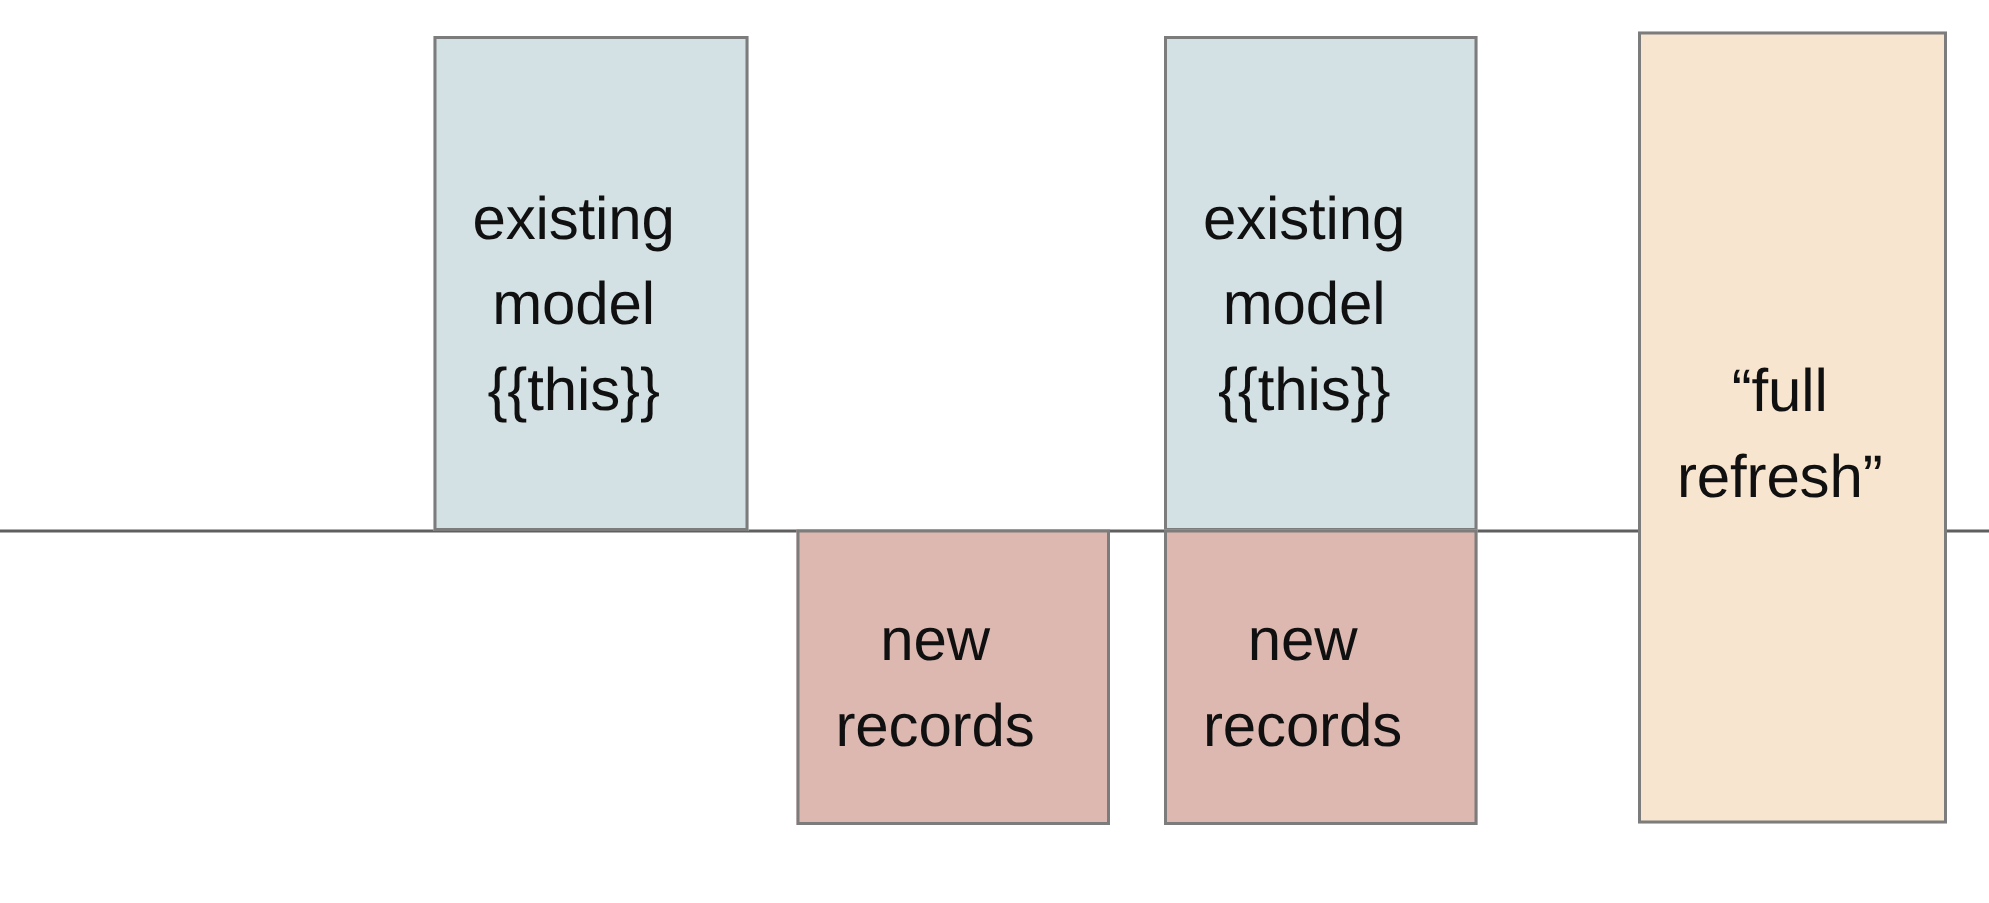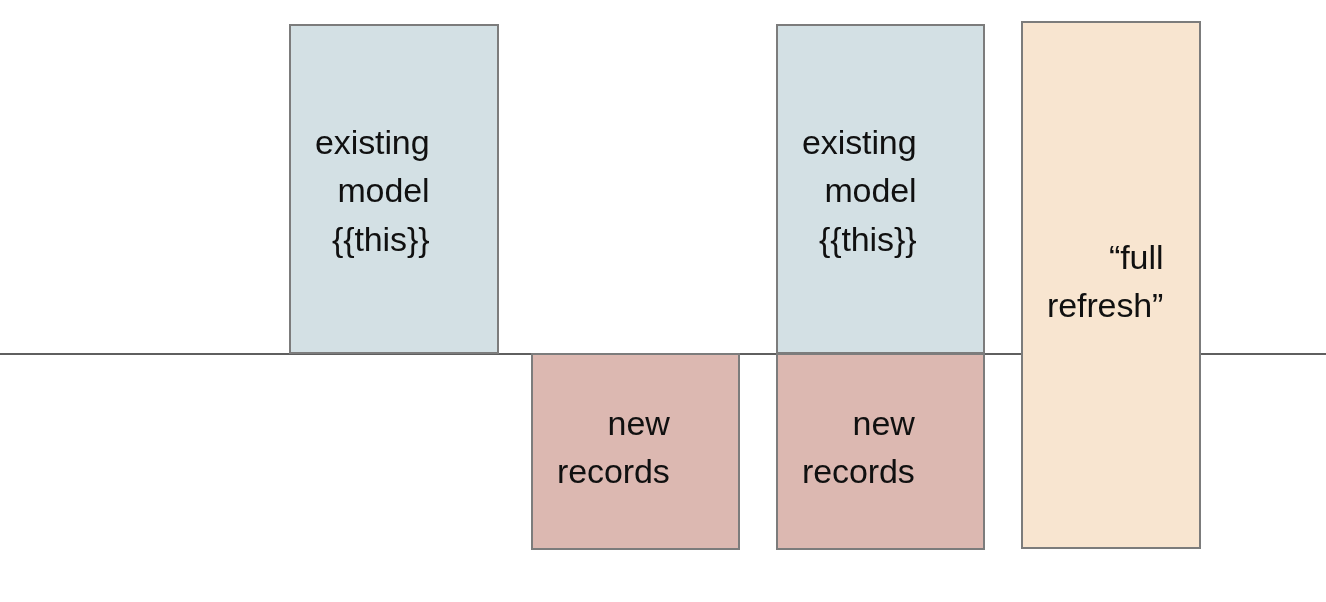--- a/index.html
+++ b/index.html
@@ -32,26 +32,26 @@
     border: 2px solid #7c7c7c;
     z-index: 2;
     display: flex;
     align-items: center;
     justify-content: flex-start;
   }
   .box .box-label {
     display: block;
     padding-left: 24px;
     padding-right: 10px;
-    font-size: 34px;
+    font-size: 40px;
     line-height: 1.42;
     color: #101010;
     letter-spacing: -0.1px;
     white-space: pre-line;
-    text-align: right;
+    text-align: center;
   }
   
   .label-top-anchored {
     align-items: flex-start;
   }
 </style>
 </head>
 <body>
 
 <div id="canvas" style="width: 1326px; height: 602px; background: rgb(255, 255, 255);">
@@ -74,18 +74,18 @@
     <span class="box-label" style="padding-top: 92px; color: rgb(16, 16, 16);">existing
 model
 {{this}}</span>
   </div>
 
   <div class="box label-top-anchored" style="left: 776px; top: 353px; width: 209px; height: 197px; background: rgb(220, 184, 177); border-color: rgb(124, 124, 124);">
     <span class="box-label" style="padding-top: 44px; color: rgb(16, 16, 16);">new
 records</span>
   </div>
 
-  <div class="box label-top-anchored" style="left: 1021px; top: 21px; width: 180px; height: 528px; background: rgb(248, 229, 208); border-color: rgb(124, 124, 124);">
+  <div class="box label-top-anchored" style="left: 1092px; top: 21px; width: 206px; height: 528px; background: rgb(248, 229, 208); border-color: rgb(124, 124, 124);">
     <span class="box-label" style="padding-top: 210px; color: rgb(16, 16, 16);">“full
 refresh”</span>
   </div>
 
 </div>
 
 </body></html>

